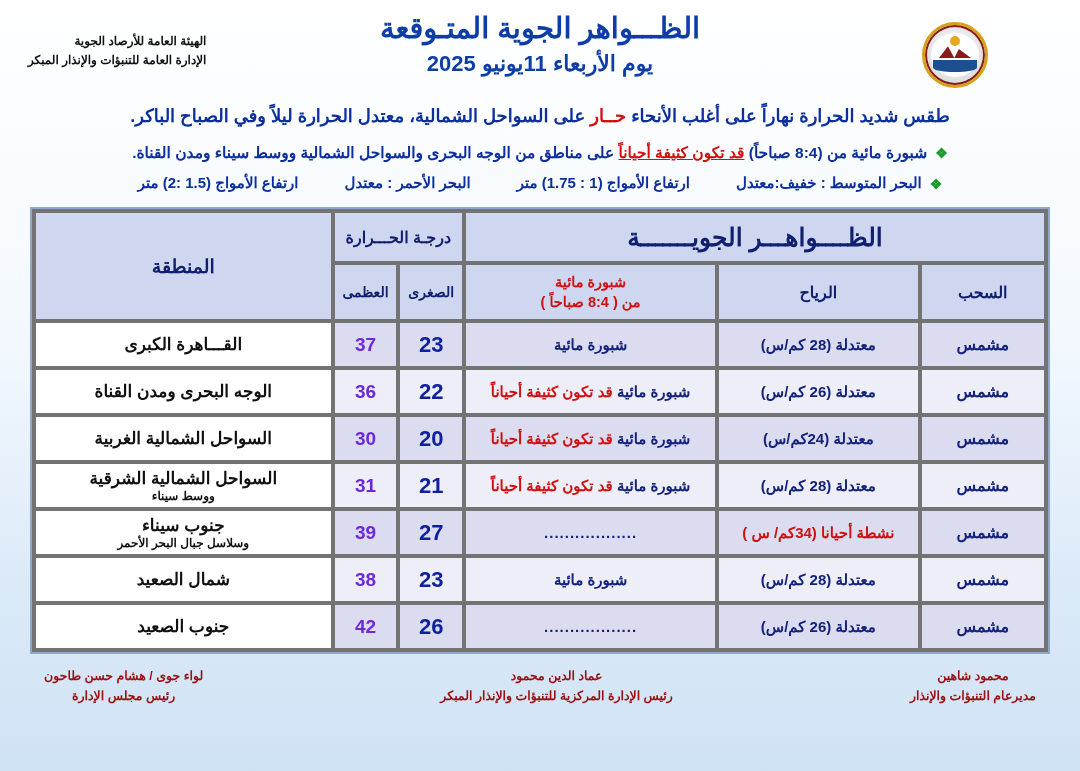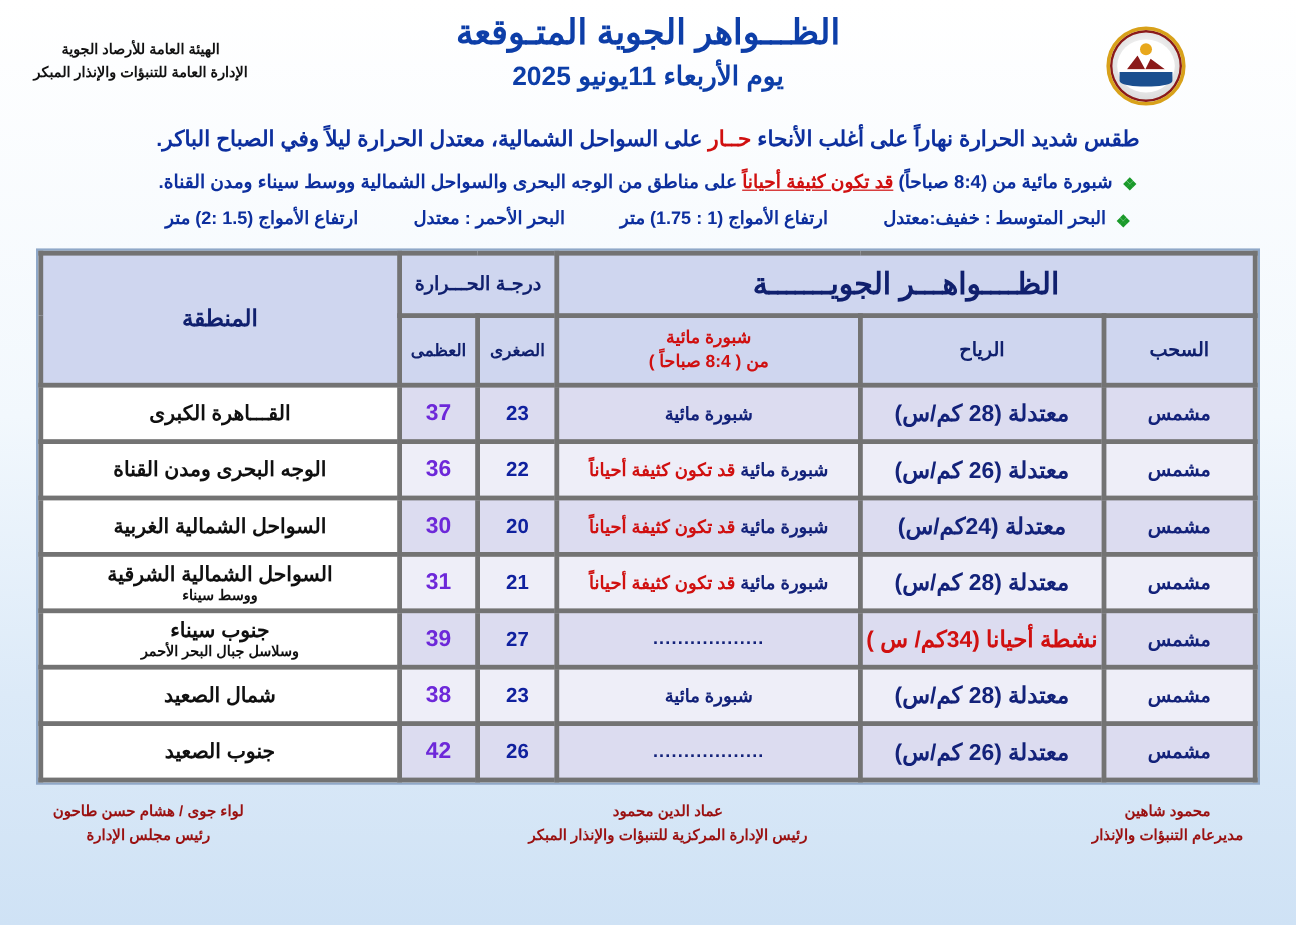--- a/index.html
+++ b/index.html
@@ -90,21 +90,21 @@
   .title-sub {
     font-size: 22px;
     font-weight: bold;
     color: #0d3ea8;
     margin-top: 6px;
   }
   .org {
     position: absolute;
     left: 28px;
     top: 32px;
-    text-align: center;
+    text-align: right;
     font-size: 12px;
     font-weight: bold;
     color: #111111;
     line-height: 1.6;
   }
 
   
   .headline {
     text-align: center;
     font-size: 20px;
@@ -235,25 +235,25 @@
     display: block;
     font-size: 12px;
     font-weight: bold;
   }
   td.tmax {
     color: #6d28d9;
     font-size: 19px;
   }
   td.tmin {
     color: #10219e;
-    font-size: 17px;
+    font-size: 22px;
   }
   td .red { color: #d01010; }
   td.mist-cell { font-size: 15px; }
-  td.wind-cell { font-size: 19px; }
+  td.wind-cell { font-size: 15px; }
   td.wind-cell .red { color: #d01010; }
   .dots { letter-spacing: 1px; }
 
   
   .footer {
     display: flex;
     flex-direction: row;
     justify-content: space-between;
     align-items: flex-start;
     padding: 12px 44px 0 44px;

